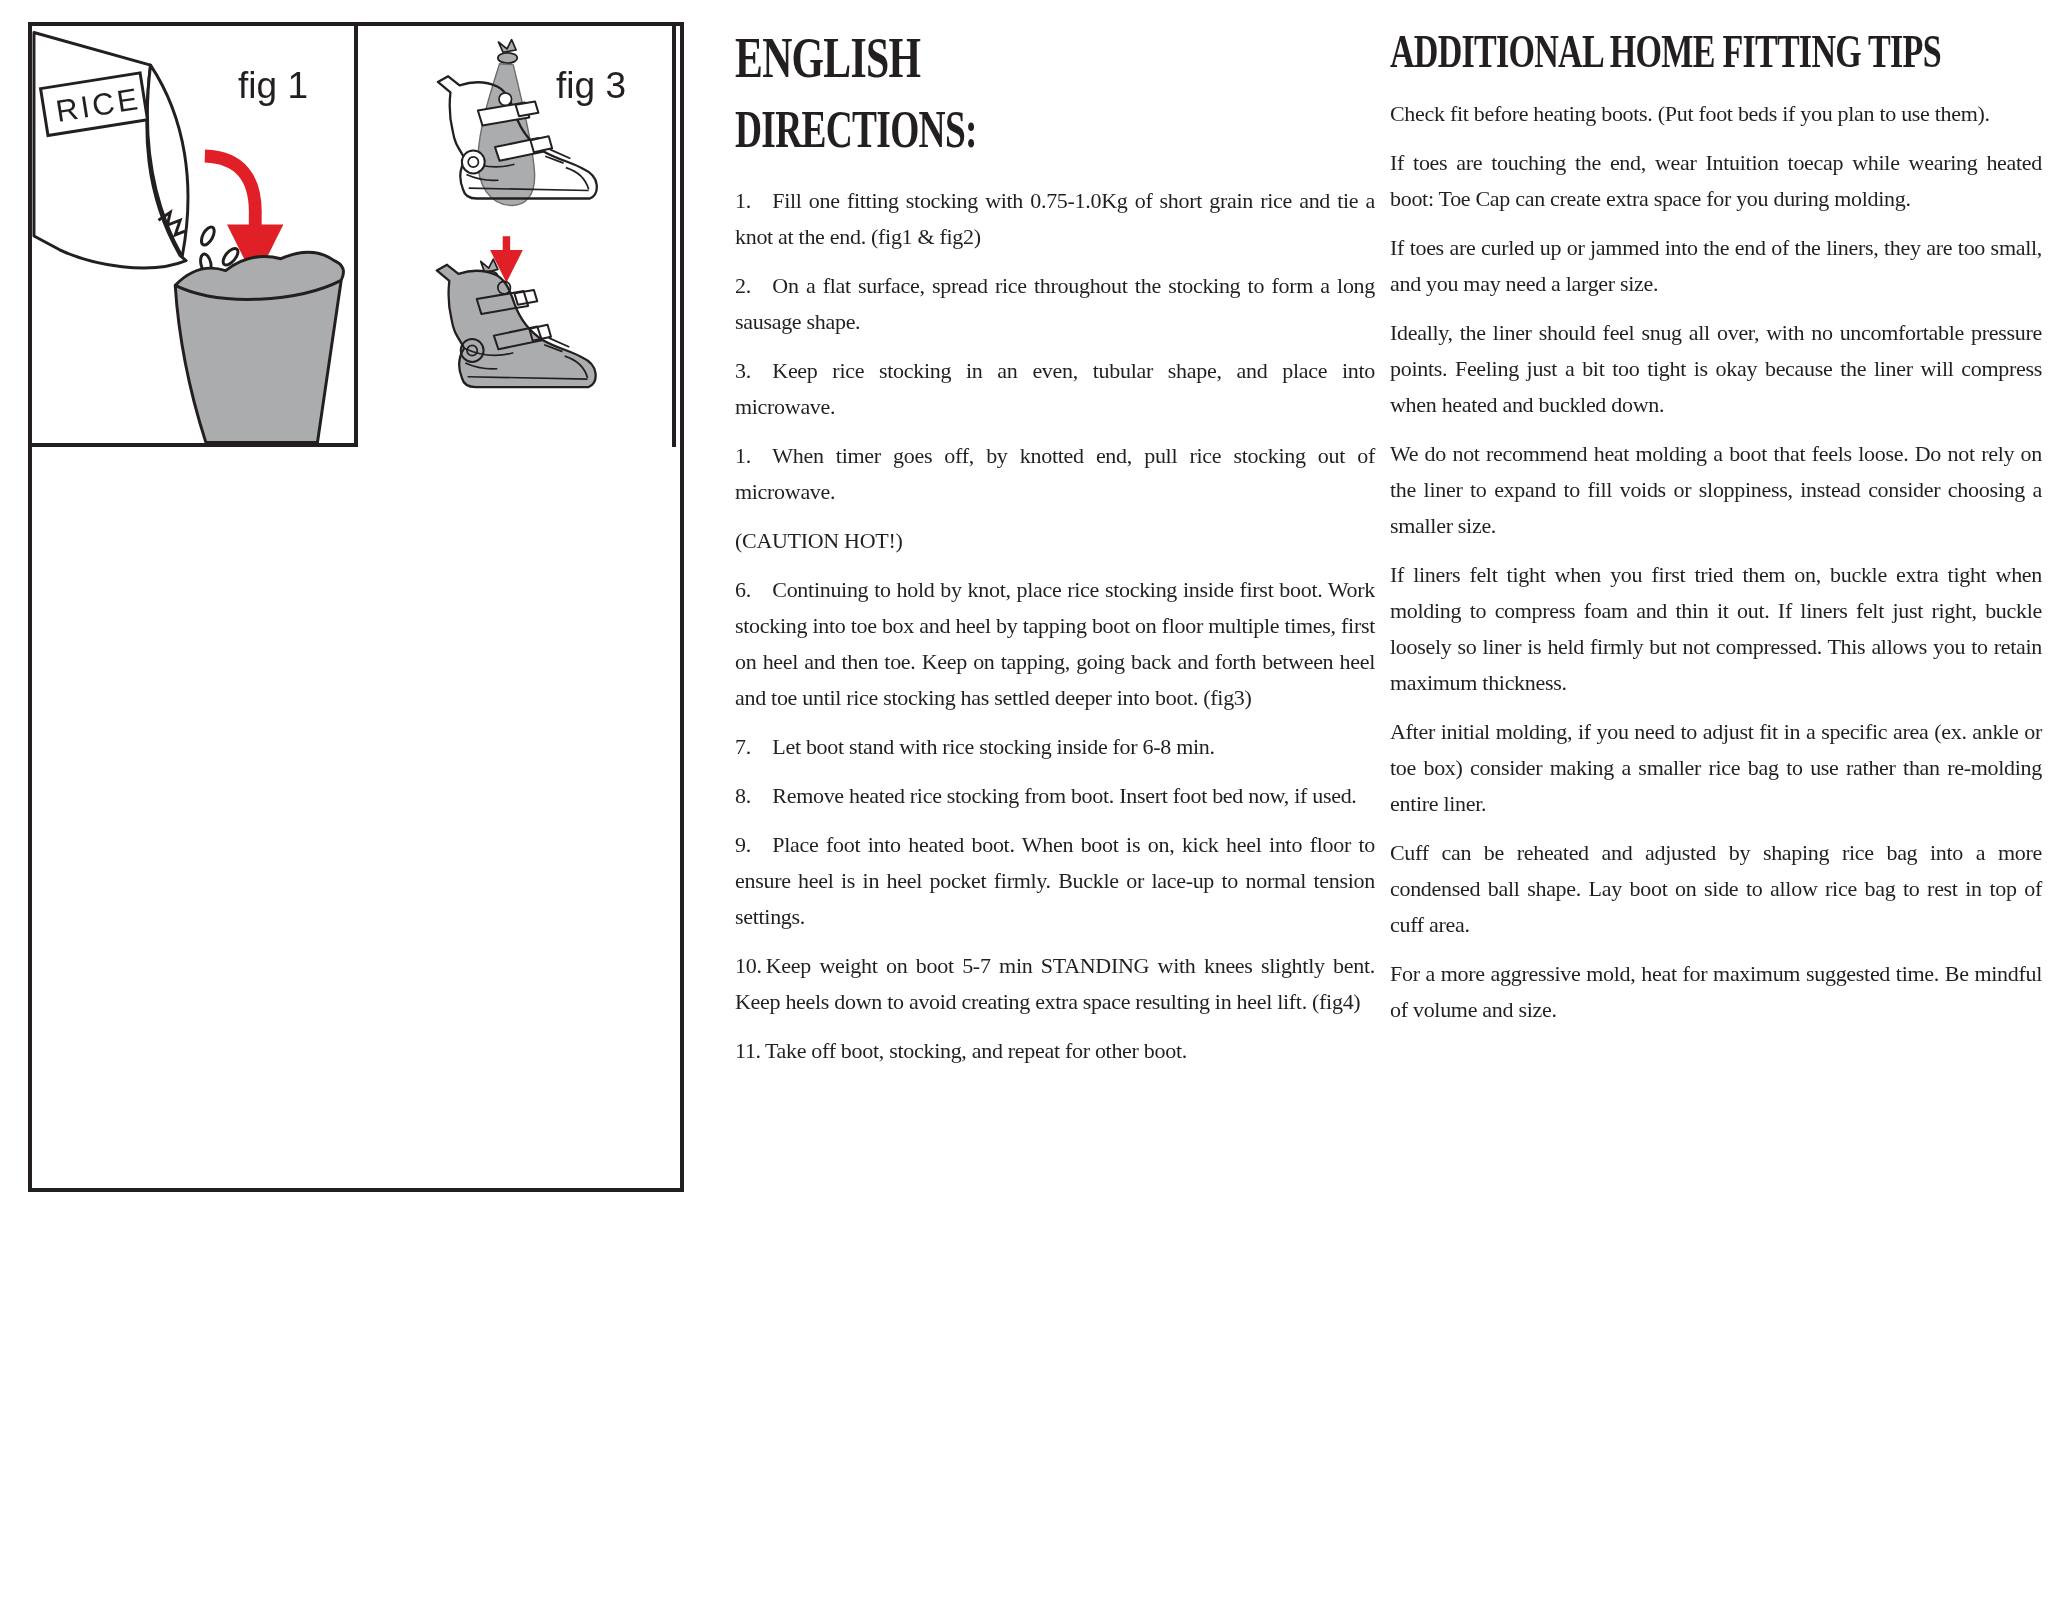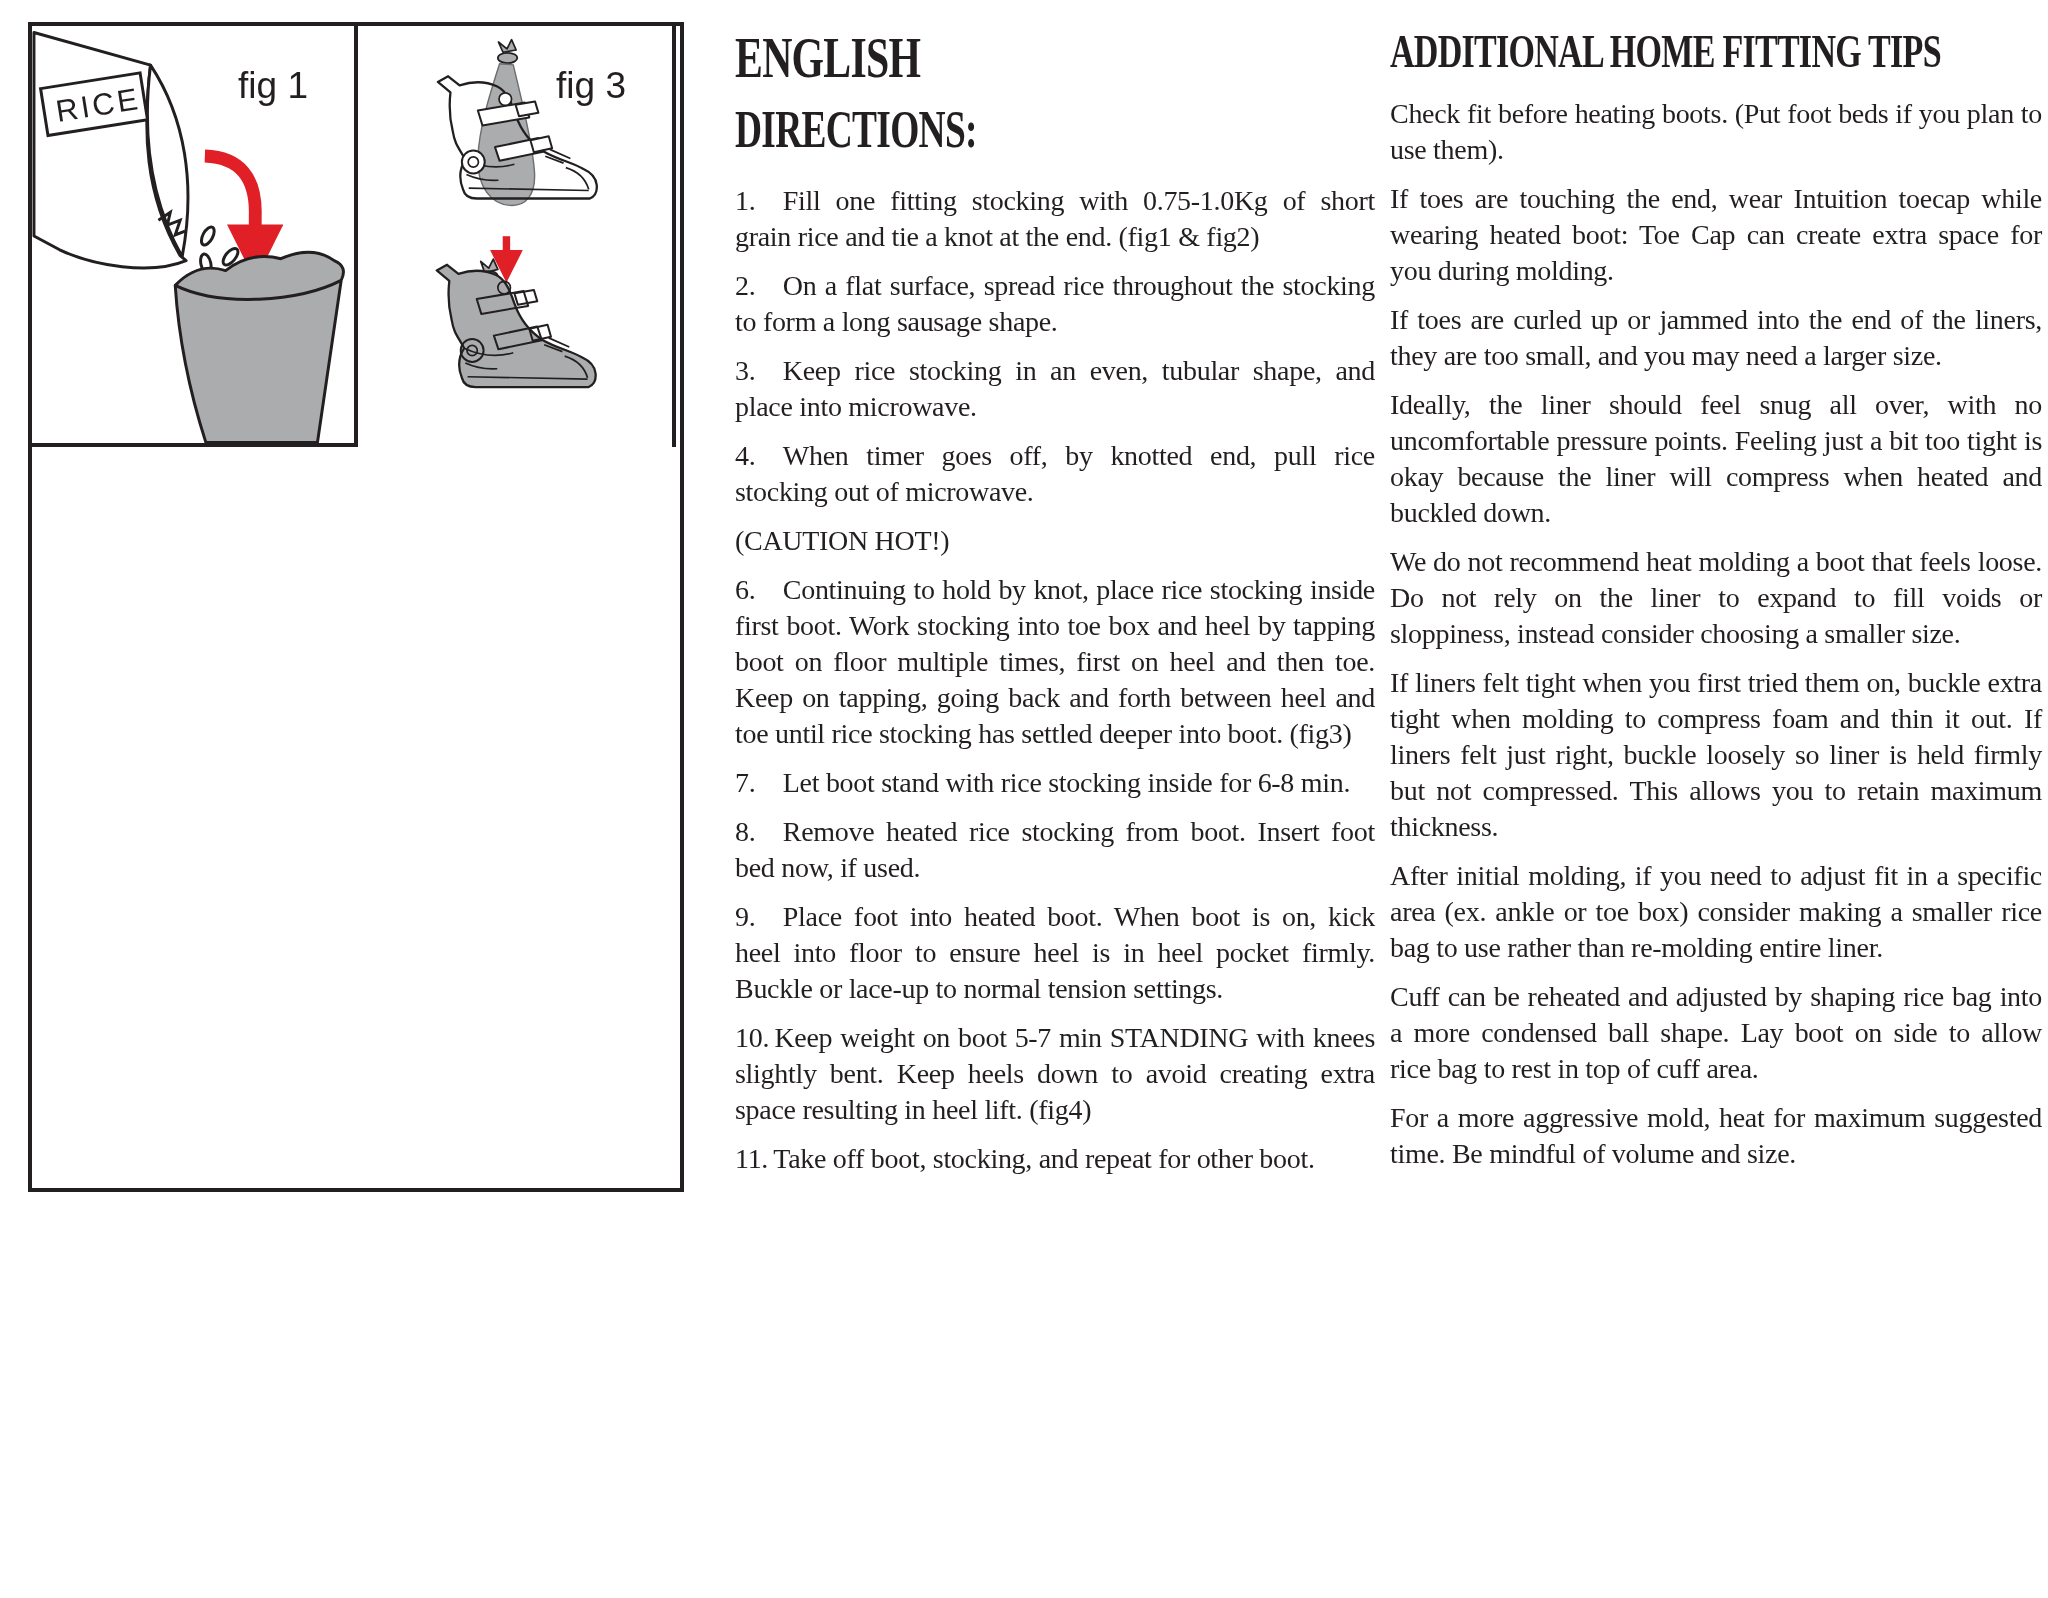--- a/index.html
+++ b/index.html
@@ -39,21 +39,21 @@
   }
   h2.dir{
     font-size:52px;line-height:1.05;font-weight:bold;margin:0 0 26px 0;
     transform:scaleX(.72);transform-origin:0 50%;letter-spacing:-1px;white-space:nowrap;
   }
   h2.tips-h{
     font-size:46px;line-height:1.05;font-weight:bold;margin:0 0 20px 0;
     transform:scaleX(.74);transform-origin:0 50%;letter-spacing:-1px;white-space:nowrap;
   }
   p.item,p.tip{
-    font-size:28px;line-height:36px;margin:0 0 13px 0;
+    font-size:22px;line-height:36px;margin:0 0 13px 0;
     text-align:justify;letter-spacing:-0.3px;color:var(--ink);
   }
 
   
   .ink{stroke:var(--ink);fill:none;stroke-width:3;}
   .grayfill{fill:var(--gray);stroke:var(--ink);stroke-width:3;stroke-linejoin:round;}
   .whitefill{fill:#fff;stroke:var(--ink);stroke-width:3;stroke-linejoin:round;}
   .redline{stroke:var(--red);fill:none;stroke-linecap:butt;}
   .rice-text{font-family:"Liberation Sans",sans-serif;font-size:31px;letter-spacing:3px;fill:var(--ink);}
 </style>
@@ -144,21 +144,21 @@
 
   </div>
 
   <div class="col col-directions">
     <h1 class="lang">ENGLISH</h1>
     <h2 class="dir">DIRECTIONS:</h2>
     <div>
         <p class="item">1.  Fill one fitting stocking with 0.75-1.0Kg of short grain rice and tie a knot at the end. (fig1 &amp; fig2)</p>
         <p class="item">2.  On a flat surface, spread rice throughout the stocking to form a long sausage shape.</p>
         <p class="item">3.  Keep rice stocking in an even, tubular shape, and place into microwave.</p>
-        <p class="item">4.  When timer goes off, by knotted end, pull rice stocking out of microwave.</p>
+        <p class="item">1.  When timer goes off, by knotted end, pull rice stocking out of microwave.</p>
         <p class="item">(CAUTION HOT!)</p>
         <p class="item">6.  Continuing to hold by knot, place rice stocking inside first boot. Work stocking into toe box and heel by tapping boot on floor multiple times, first on heel and then toe. Keep on tapping, going back and forth between heel and toe until rice stocking has settled deeper into boot. (fig3)</p>
         <p class="item">7.  Let boot stand with rice stocking inside for 6-8 min.</p>
         <p class="item">8.  Remove heated rice stocking from boot. Insert foot bed now, if used.</p>
         <p class="item">9.  Place foot into heated boot. When boot is on, kick heel into floor to ensure heel is in heel pocket firmly. Buckle or lace-up to normal tension settings.</p>
         <p class="item">10. Keep weight on boot 5-7 min STANDING with knees slightly bent. Keep heels down to avoid creating extra space resulting in heel lift. (fig4)</p>
         <p class="item">11. Take off boot, stocking, and repeat for other boot.</p>
       </div>
   </div>
 

